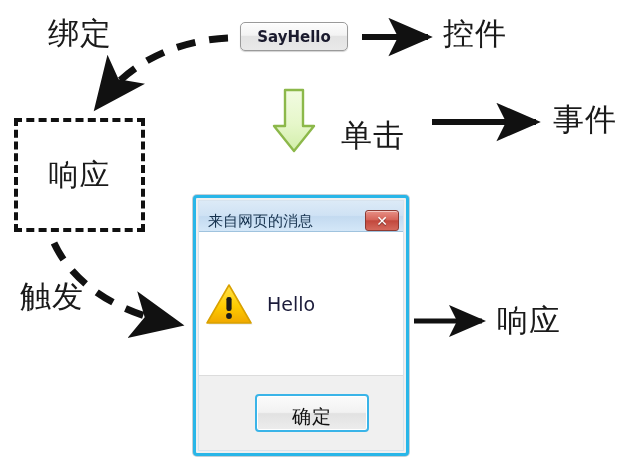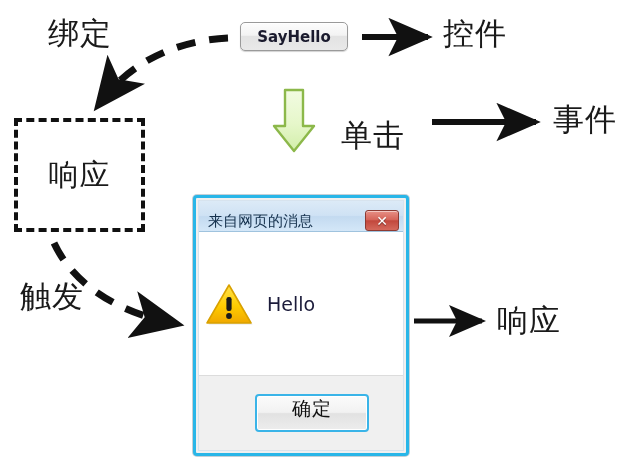--- a/index.html
+++ b/index.html
@@ -183,21 +183,21 @@
     position: relative;
   }
   #ok-btn {
     width: 114px;
     height: 38px;
     border-radius: 4px;
     box-sizing: border-box;
     border: 2px solid #3ab4e8;
     background: linear-gradient(to bottom, #fbfbfb 0%, #f2f2f2 48%, #e2e2e2 52%, #ededed 100%);
     display: flex;
-    align-items: flex-start;
+    align-items: flex-end;
     justify-content: center;
     box-shadow: inset 0 0 0 1px #ffffff;
     margin-left: 22px;
   }
   #ok-btn .ok-label {
     font-family: "DejaVu Sans", "Liberation Sans", sans-serif;
     font-size: 19px;
     color: #111111;
     letter-spacing: 1px;
   }

